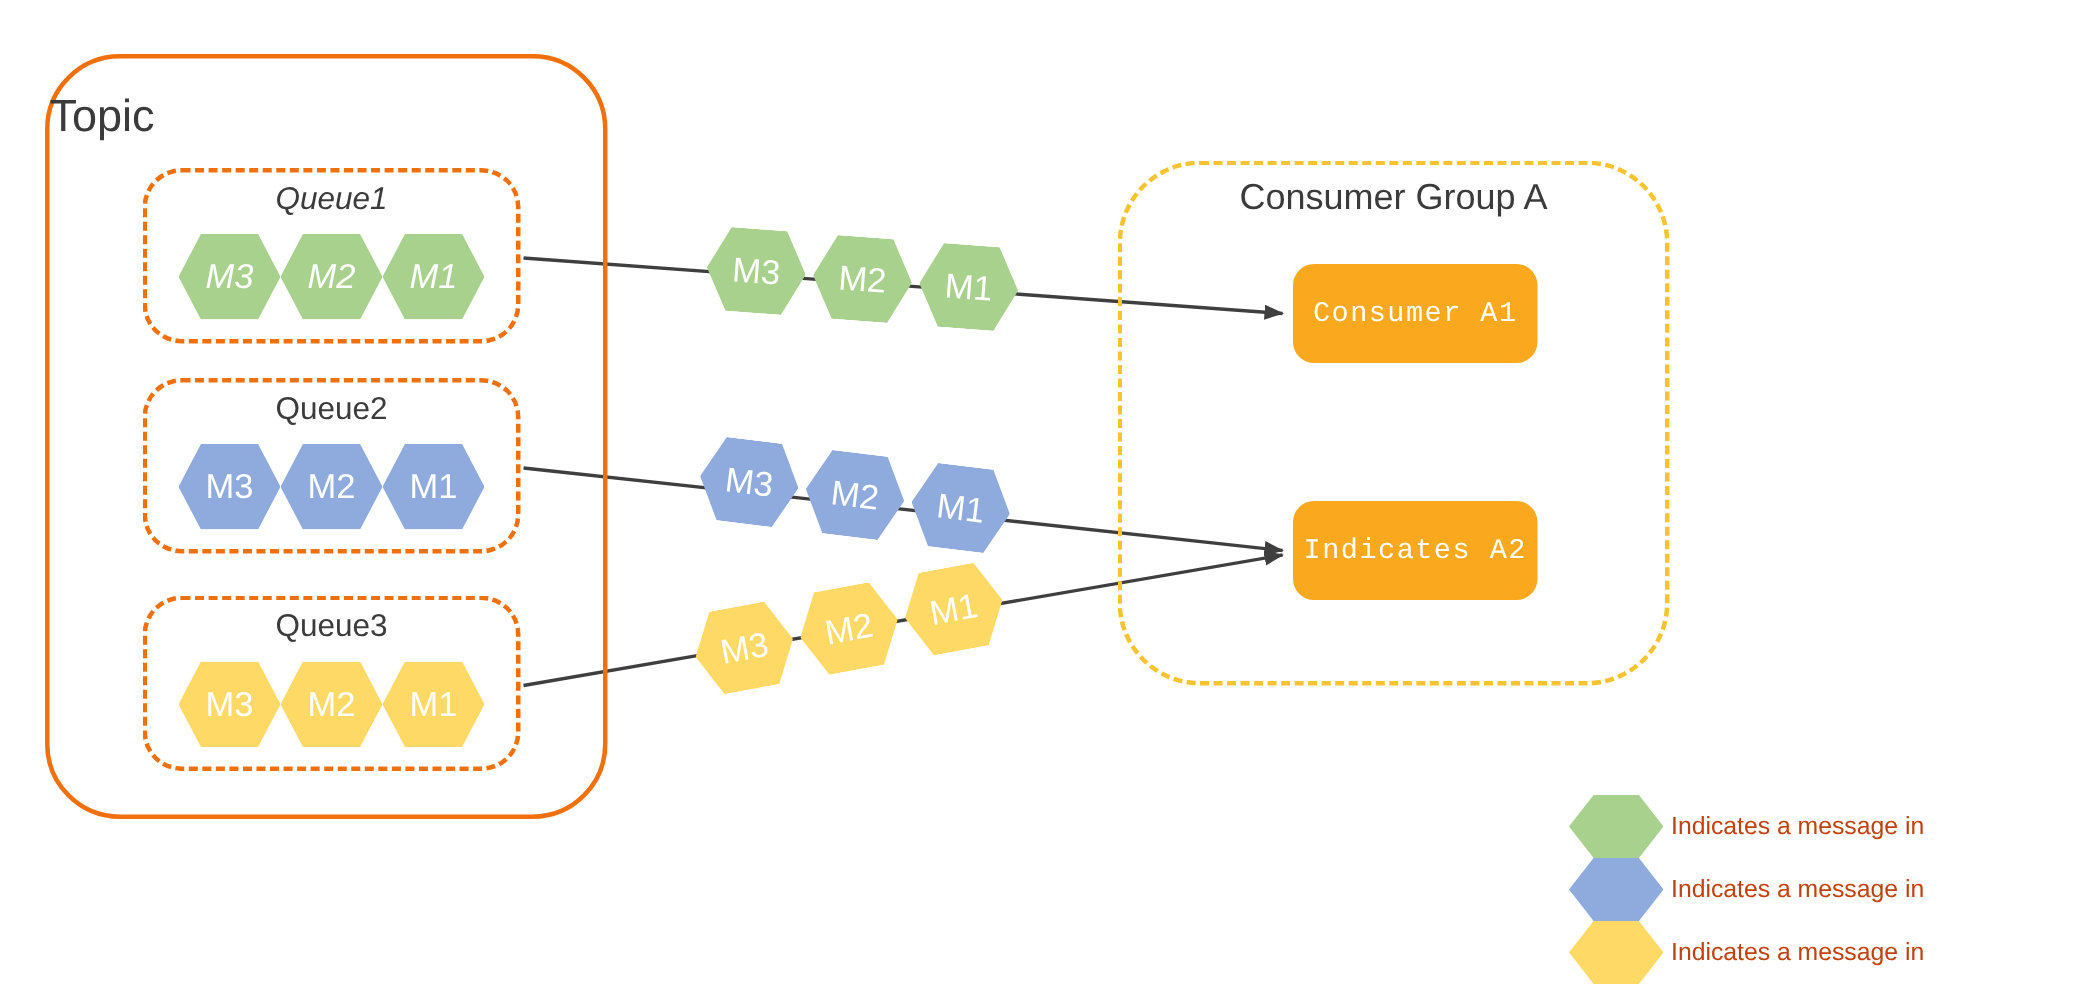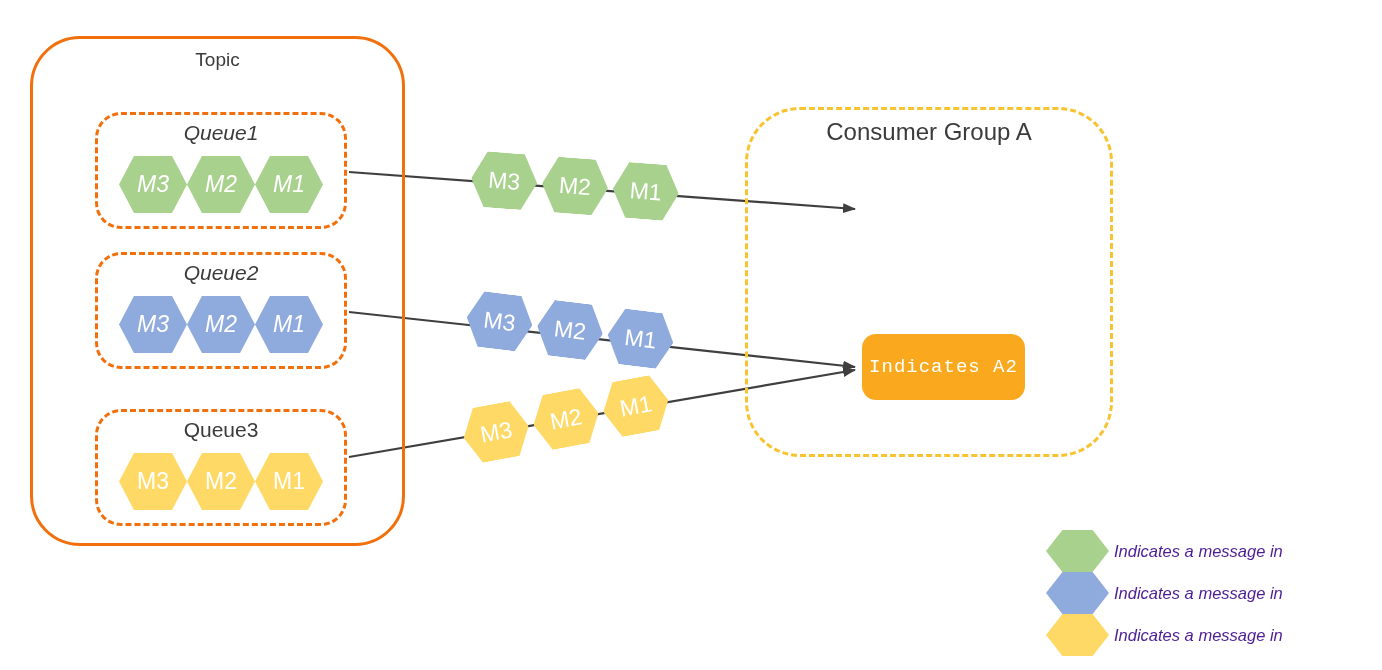--- a/index.html
+++ b/index.html
@@ -7,27 +7,27 @@
     position:relative;width:1382px;height:670px;background:#ffffff;
     font-family:"Liberation Sans", sans-serif;color:#3b3b3b;overflow:hidden;
   }
   #arrow-layer{position:absolute;left:0;top:0;z-index:1;}
 
   
   .topic-box{
     position:absolute;left:30px;top:36px;width:369px;height:504px;
     border:3px solid #F2700C;border-radius:50px;z-index:2;background:transparent;
   }
-  .topic-title{text-align:center;margin-top:10px;font-size:19px;}
+  .topic-title{margin-top:22px;font-size:30px;}
 
   .queue-box{
     position:absolute;left:62px;width:246px;height:111px;
     border:3px dashed #F2700C;border-radius:26px;
   }
-  .q1{top:73px;font-style:italic;} .q2{top:213px;} .q3{top:370px;}
+  .q1{top:73px;font-style:italic;} .q2{top:213px;} .q3{top:358px;}
   .queue-title{text-align:center;margin-top:6px;font-size:21px;}
 
   
   .hex-row{display:flex;justify-content:center;margin-top:11px;}
   .hex{
     width:68px;height:57px;display:flex;align-items:center;justify-content:center;
     color:#fff;font-size:23px;
     clip-path:polygon(22% 0%,78% 0%,100% 50%,78% 100%,22% 100%,0% 50%);
     flex:none;
   }
@@ -54,22 +54,22 @@
   .c1{top:66px;} .c2{top:224px;}
 
   
   .legend-row{position:absolute;left:1046px;display:flex;align-items:center;z-index:2;}
   .lg1{top:530px;} .lg2{top:572px;} .lg3{top:614px;}
   .legend-hex{
     width:63px;height:42px;flex:none;
     clip-path:polygon(26% 0%,74% 0%,100% 50%,74% 100%,26% 100%,0% 50%);
   }
   .legend-label{
-    margin-left:5px;font-size:16.5px;color:#4c1d95;
-    width:169px;overflow:hidden;white-space:nowrap;font-style:italic;
+    margin-left:5px;font-size:16.5px;color:#c2410c;
+    width:169px;overflow:hidden;white-space:nowrap;
   }
 </style>
 </head>
 <body>
 
 <div id="canvas">
 
   <svg id="arrow-layer" width="1382" height="670" viewBox="0 0 1382 670">
     <defs>
       <marker id="ah" markerUnits="userSpaceOnUse" markerWidth="15" markerHeight="12" refX="12" refY="5" orient="auto">
@@ -92,21 +92,21 @@
           </div>
         <div class="hex green" style="background-color: rgb(169, 209, 142);">
             <span>M2</span>
           </div>
         <div class="hex green" style="background-color: rgb(169, 209, 142);">
             <span>M1</span>
           </div>
       </div>
     </div>
 
-    <div class="queue-box q2" style="border-color: rgb(242, 112, 12); font-style: italic;">
+    <div class="queue-box q2" style="border-color: rgb(242, 112, 12);">
       <div class="queue-title">Queue2</div>
       <div class="hex-row">
         <div class="hex blue" style="background-color: rgb(143, 170, 220);">
             <span>M3</span>
           </div>
         <div class="hex blue" style="background-color: rgb(143, 170, 220);">
             <span>M2</span>
           </div>
         <div class="hex blue" style="background-color: rgb(143, 170, 220);">
             <span>M1</span>
@@ -161,20 +161,23 @@
     <div class="hex yellow" style="background-color: rgb(255, 217, 102);">
         <span>M2</span>
       </div>
     <div class="hex yellow" style="background-color: rgb(255, 217, 102);">
         <span>M1</span>
       </div>
   </div>
 
   <div class="group-box" style="border-color: rgb(247, 195, 49);">
     <div class="group-title">Consumer Group A</div>
+    <div class="consumer c1" style="background-color: rgb(250, 169, 30);">
+      <span>Consumer A1</span>
+    </div>
     <div class="consumer c2" style="background-color: rgb(250, 169, 30);">
       <span>Indicates A2</span>
     </div>
   </div>
 
   <div class="legend-row lg1">
     <div class="legend-hex green" style="background-color: rgb(169, 209, 142);"></div>
     <div class="legend-label">Indicates a message in</div>
   </div>
   <div class="legend-row lg2">

